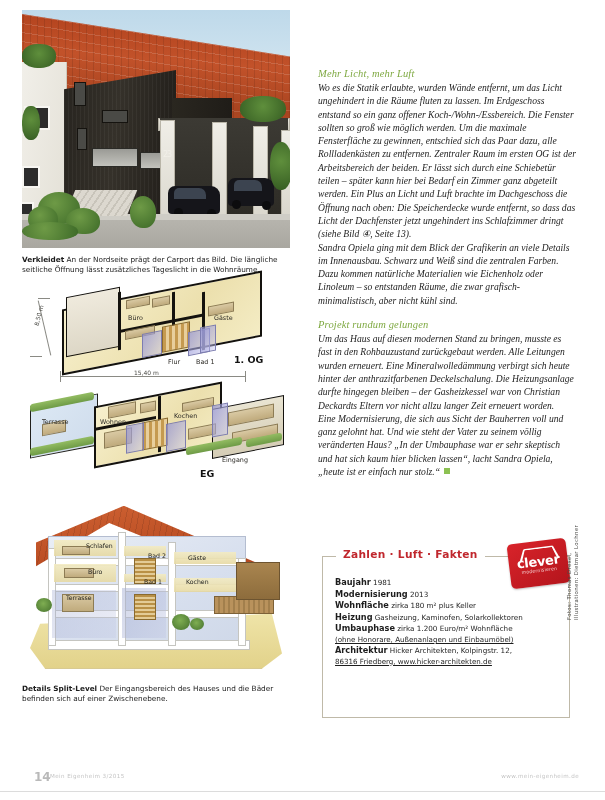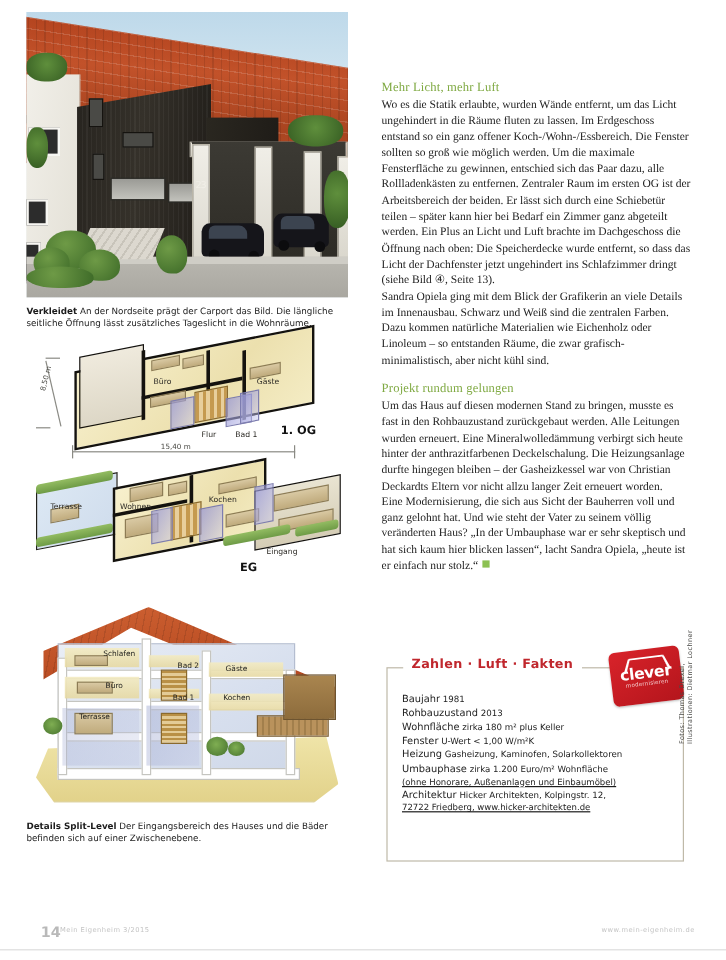--- a/index.html
+++ b/index.html
@@ -127,21 +127,21 @@
   .sec-label{position:absolute;font-size:6.2px;color:#232320;
         font-family:"DejaVu Sans",sans-serif;white-space:nowrap;}
   .sec-stair{position:absolute;background:repeating-linear-gradient(to bottom,#b99046 0 2px,#e3cb96 2px 4px);
         border:1px solid #8a6a2e;}
   .sec-bush{position:absolute;background:radial-gradient(circle at 45% 40%,#7fae52,#44702c);border-radius:50%;}
   .sec-deck{position:absolute;background:repeating-linear-gradient(to right,#b9925c 0 3px,#a27f4c 3px 5px);
         border:1px solid #7d6137;}
   .sec-wood{position:absolute;background:linear-gradient(#a9854f,#8d6c3c);border:1px solid #6d5430;}
 
   
-  .right-col{position:absolute;left:318px;top:68px;width:258px;}
+  .right-col{position:absolute;left:318px;top:68px;width:258px;font-style:italic;}
   h2.sub{
     font-family:"Liberation Serif", serif;
     font-size:10.5px;font-weight:normal;color:#7fa942;
     margin:0 0 2px 0;letter-spacing:.15px;
   }
   p.body{
     font-family:"Liberation Serif", serif;
     font-size:9.6px;line-height:13.3px;color:#232323;
     margin:0 0 0 0;text-align:left;
   }
@@ -155,21 +155,21 @@
     border:1px solid #bfb9a8;box-sizing:border-box;background:#fff;
   }
   .facts-title{
     position:absolute;left:336px;top:548px;
     background:#fff;padding:0 7px;
     font-family:"DejaVu Sans",sans-serif;
     font-size:10.6px;font-weight:bold;color:#c0272d;letter-spacing:.3px;
   }
   .facts-body{position:absolute;left:12px;top:20px;width:212px;}
   .fact{font-family:"DejaVu Sans",sans-serif;font-size:7.2px;line-height:11.6px;color:#1d1d1d;}
-  .fact b{font-size:8.2px;font-weight:normal;}
+  .fact b{font-size:8.2px;font-weight:bold;}
   .fact .sub2{display:block;font-size:7.1px;line-height:10px;text-decoration:underline;}
 
   .badge{
     position:absolute;left:509px;top:541px;width:59px;height:45px;
     transform:rotate(-7deg);
   }
   .badge-bg{position:absolute;inset:0;background:linear-gradient(150deg,#d8232a,#b4151c);
     border-radius:5px;box-shadow:0 1px 2px rgba(0,0,0,.25);}
   .badge-roof{position:absolute;left:14px;top:5px;width:30px;height:11px;
     border-top:2px solid #fff;border-left:2px solid #fff;border-right:2px solid #fff;
@@ -396,44 +396,40 @@
     <p class="body"><span>Eine Modernisierung, die sich aus Sicht der Bauherren voll und ganz gelohnt hat. Und wie steht der Vater zu seinem völlig veränderten Haus? „In der Umbauphase war er sehr skeptisch und hat sich kaum hier blicken lassen“, lacht Sandra Opiela, „heute ist er einfach nur stolz.“</span><span class="endmark"></span></p>
   </div>
 
   <div class="facts">
     <div class="facts-body">
       <div class="fact">
         <b>Baujahr</b>
         <span>1981</span>
       </div>
       <div class="fact">
-        <b>Rohbauzustand</b>
+        <b>Modernisierung</b>
         <span>2013</span>
       </div>
       <div class="fact">
         <b>Wohnfläche</b>
         <span>zirka 180 m² plus Keller</span>
-      </div>
-      <div class="fact">
-        <b>Fenster</b>
-        <span>U-Wert &lt; 1,00 W/m²K</span>
       </div>
       <div class="fact">
         <b>Heizung</b>
         <span>Gasheizung, Kaminofen, Solarkollektoren</span>
       </div>
       <div class="fact">
         <b>Umbauphase</b>
         <span>zirka 1.200 Euro/m² Wohnfläche</span>
         <span class="sub2">(ohne Honorare, Außenanlagen und Einbaumöbel)</span>
       </div>
       <div class="fact">
         <b>Architektur</b>
         <span>Hicker Architekten, Kolpingstr. 12,</span>
-        <span class="sub2">72722 Friedberg, www.hicker-architekten.de</span>
+        <span class="sub2">86316 Friedberg, www.hicker-architekten.de</span>
       </div>
     </div>
   </div>
   <div class="facts-title">Zahlen · Luft · Fakten</div>
 
   <div class="badge">
     <div class="badge-bg"></div>
     <div class="badge-roof"></div>
     <div class="badge-word">clever</div>
     <div class="badge-sub">modernisieren</div>

